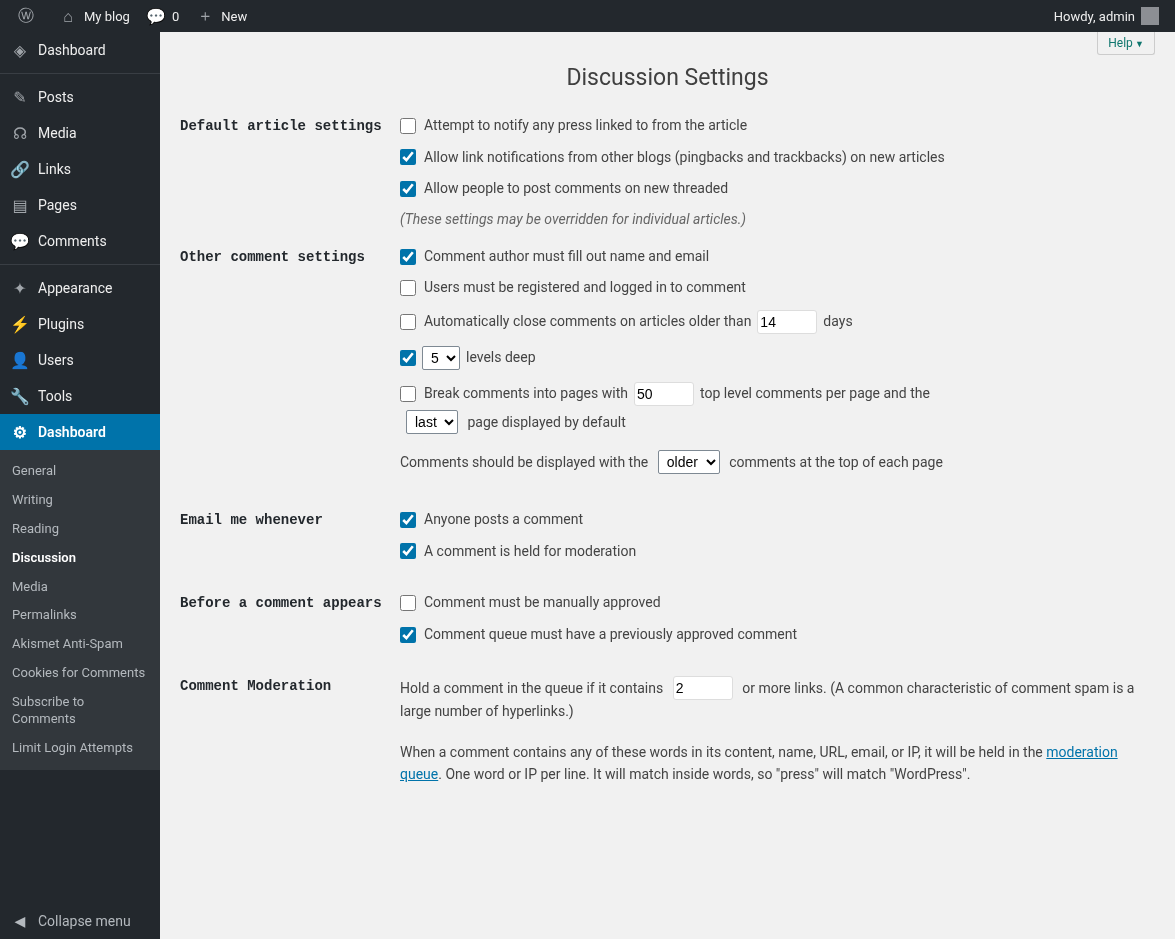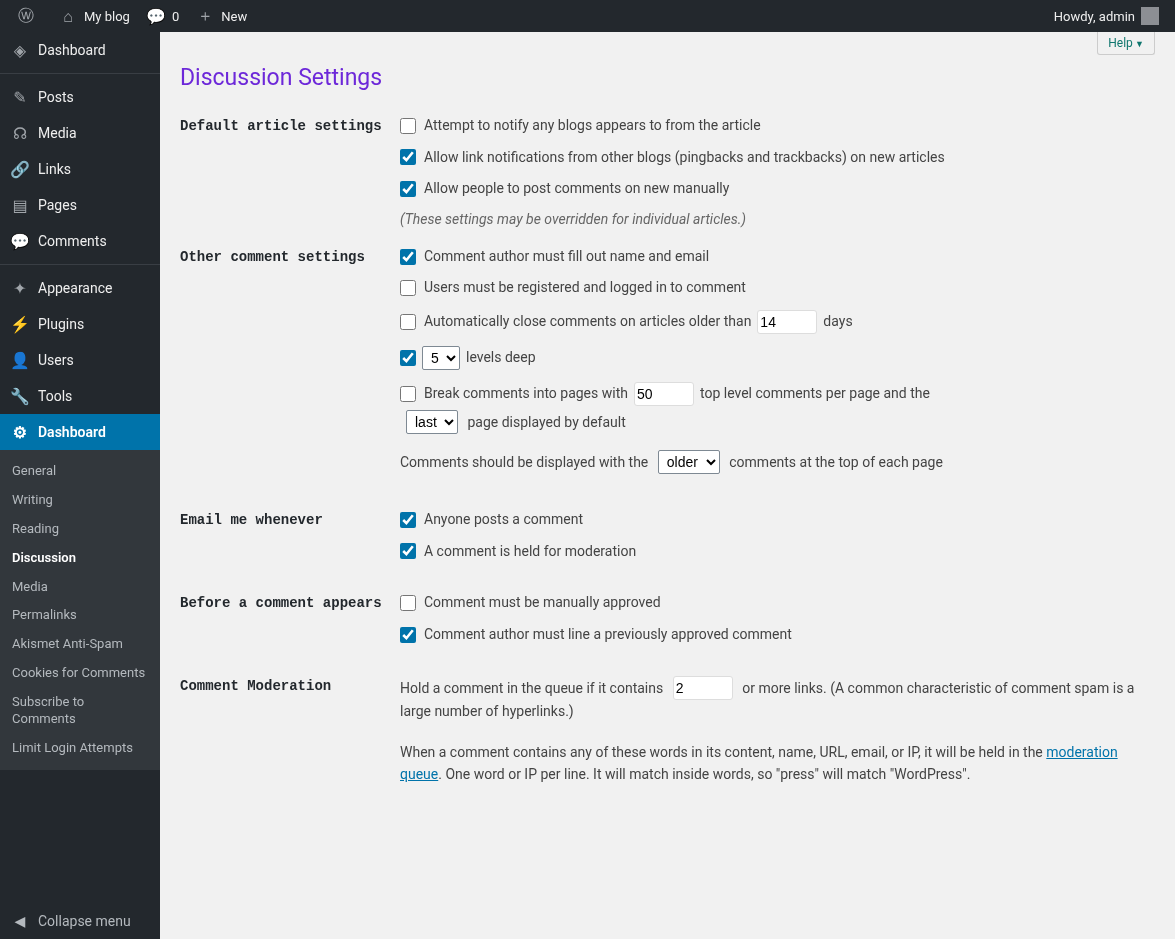--- a/index.html
+++ b/index.html
@@ -26,21 +26,21 @@
 .submenu { background: #32373c; padding: 7px 0; }
 .sub-item { padding: 6px 12px; color: #b4b9be; cursor: pointer; font-size: 13px; line-height: 1.3; }
 .sub-item.current { color: #fff; font-weight: 600; }
 .collapse { display: flex; align-items: center; padding: 8px 10px; color: #b4b9be; cursor: pointer; margin-top: auto; }
 .collapse .micon { width: 20px; height: 20px; display: inline-flex; align-items: center; justify-content: center; margin-right: 8px; }
 
 
 .content { flex: 1; background: #f1f1f1; padding: 10px 20px 20px 20px; overflow: auto; position: relative; }
 .help-tab { position: absolute; top: 0; right: 20px; background: #f1f1f1; border: 1px solid #ccc; border-top: none; border-radius: 0 0 3px 3px; padding: 4px 10px; font-size: 12px; color: #0f766e; cursor: pointer; }
 .help-tab::after { content: " ▼"; font-size: 9px; }
-h1.title { font-size: 23px; font-weight: 400; color: #6d28d9; margin: 22px 0 25px 0; }
+h1.title { font-size: 23px; font-weight: 400; color: #404040; margin: 22px 0 25px 0; text-align: center; }
 
 .form-table { width: 100%; }
 .form-row { display: flex; align-items: flex-start; margin-bottom: 20px; }
 .form-row .th { width: 220px; font-weight: 600; color: #23282d; padding-top: 2px; font-size: 14px; flex-shrink: 0; font-family: Liberation Mono, monospace; }
 .form-row .td { flex: 1; font-size: 14px; color: #444; }
 .field-line { display: flex; align-items: center; margin-bottom: 12px; line-height: 1.4; flex-wrap: wrap; }
 .field-line label { margin-left: 8px; }
 .field-line input[type=checkbox] { width: 16px; height: 16px; accent-color: #0073aa; cursor: pointer; }
 .note { font-style: italic; color: #666; margin-top: 4px; }
 input[type=number] { width: 60px; padding: 3px 2px; border: 1px solid #ddd; border-radius: 3px; background: #fff; font-size: 14px; margin: 0 6px; }
@@ -146,29 +146,29 @@
     <div class="help-tab">Help</div>
     <h1 class="title">Discussion Settings</h1>
 
     <div class="form-table">
 
       <div class="form-row">
         <div class="th">Default article settings</div>
         <div class="td">
           <div class="field-line">
               <input type="checkbox" style="">
-              <label>Attempt to notify any blogs appears to from the article</label>
+              <label>Attempt to notify any press linked to from the article</label>
             </div>
           <div class="field-line">
               <input type="checkbox" checked="" style="">
               <label>Allow link notifications from other blogs (pingbacks and trackbacks) on new articles</label>
             </div>
           <div class="field-line">
               <input type="checkbox" checked="" style="">
-              <label>Allow people to post comments on new manually</label>
+              <label>Allow people to post comments on new threaded</label>
             </div>
           <div class="note">(These settings may be overridden for individual articles.)</div>
         </div>
       </div>
 
       <div class="form-row">
         <div class="th">Other comment settings</div>
         <div class="td">
           <div class="field-line">
               <input type="checkbox" checked="" style="">
@@ -223,21 +223,21 @@
 
       <div class="form-row">
         <div class="th">Before a comment appears</div>
         <div class="td">
           <div class="field-line">
               <input type="checkbox" style="">
               <label>Comment must be manually approved</label>
             </div>
           <div class="field-line">
               <input type="checkbox" checked="" style="">
-              <label>Comment author must line a previously approved comment</label>
+              <label>Comment queue must have a previously approved comment</label>
             </div>
         </div>
       </div>
 
       <div class="form-row">
         <div class="th">Comment Moderation</div>
         <div class="td">
           <div class="para">
             <span>Hold a comment in the queue if it contains</span>
             <input type="number" value="2" style="">

